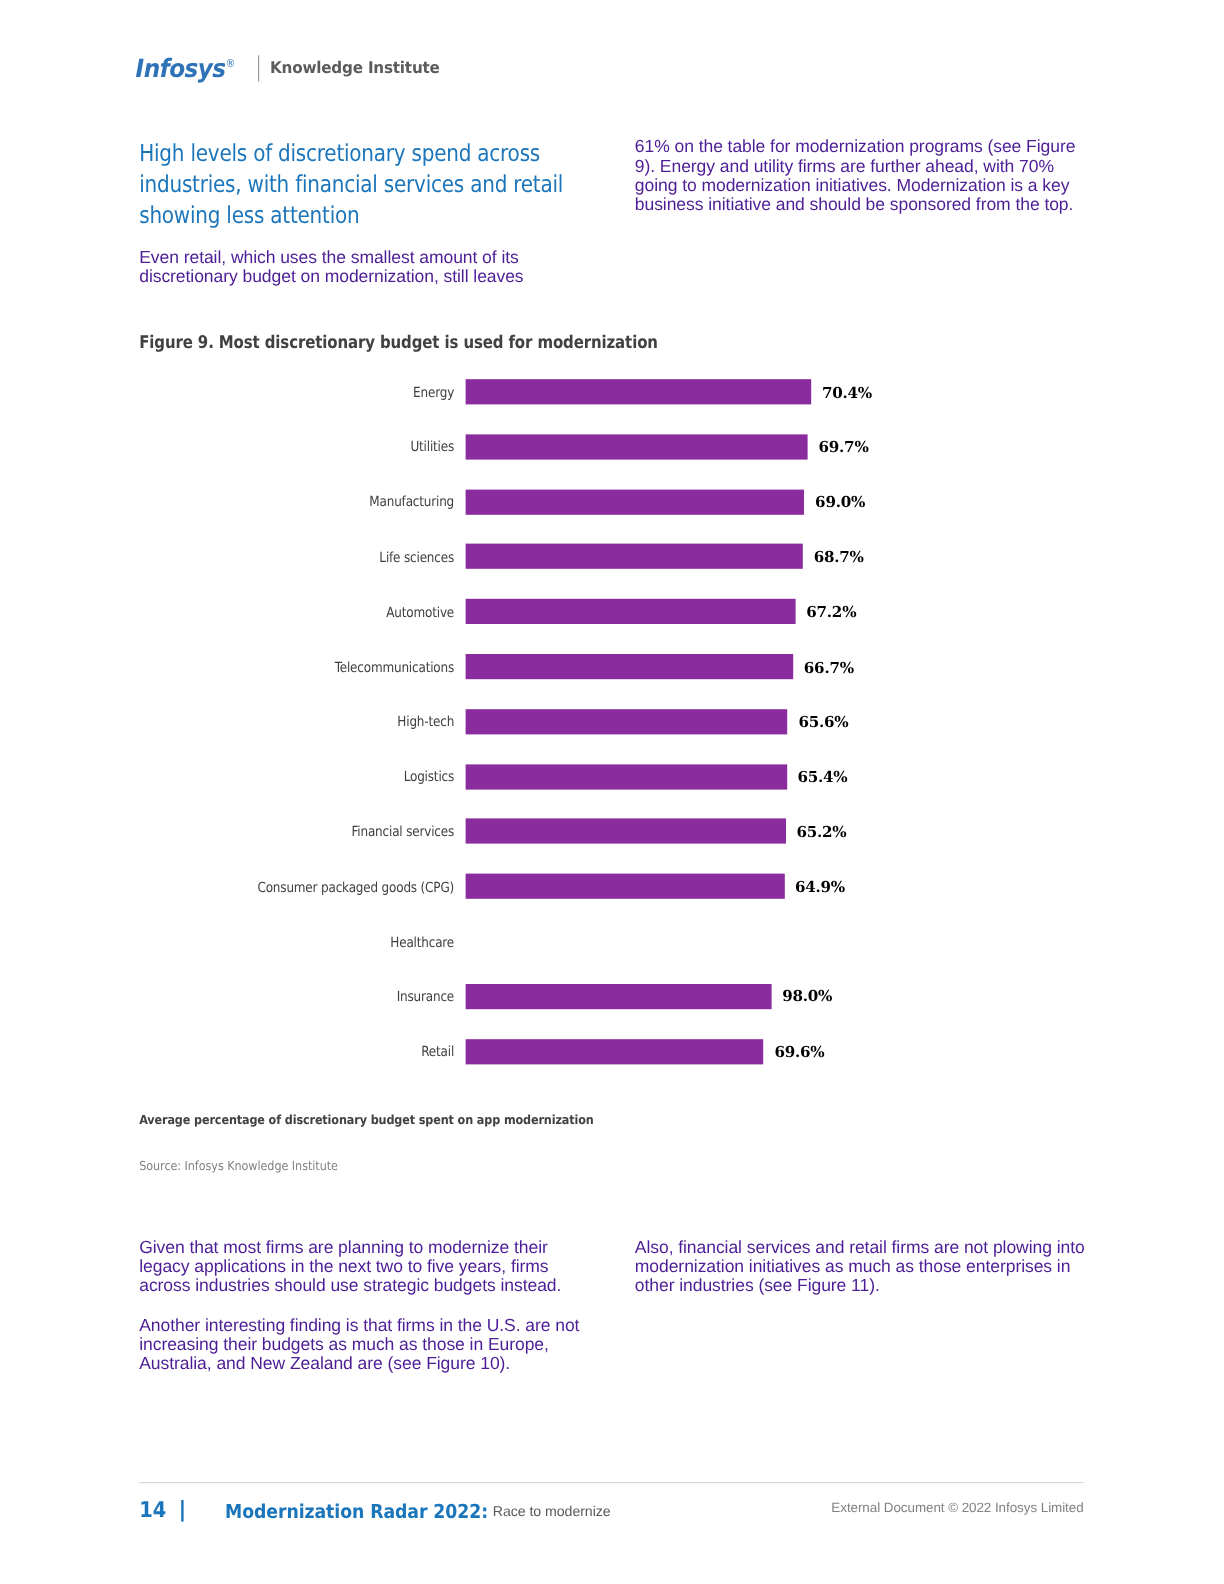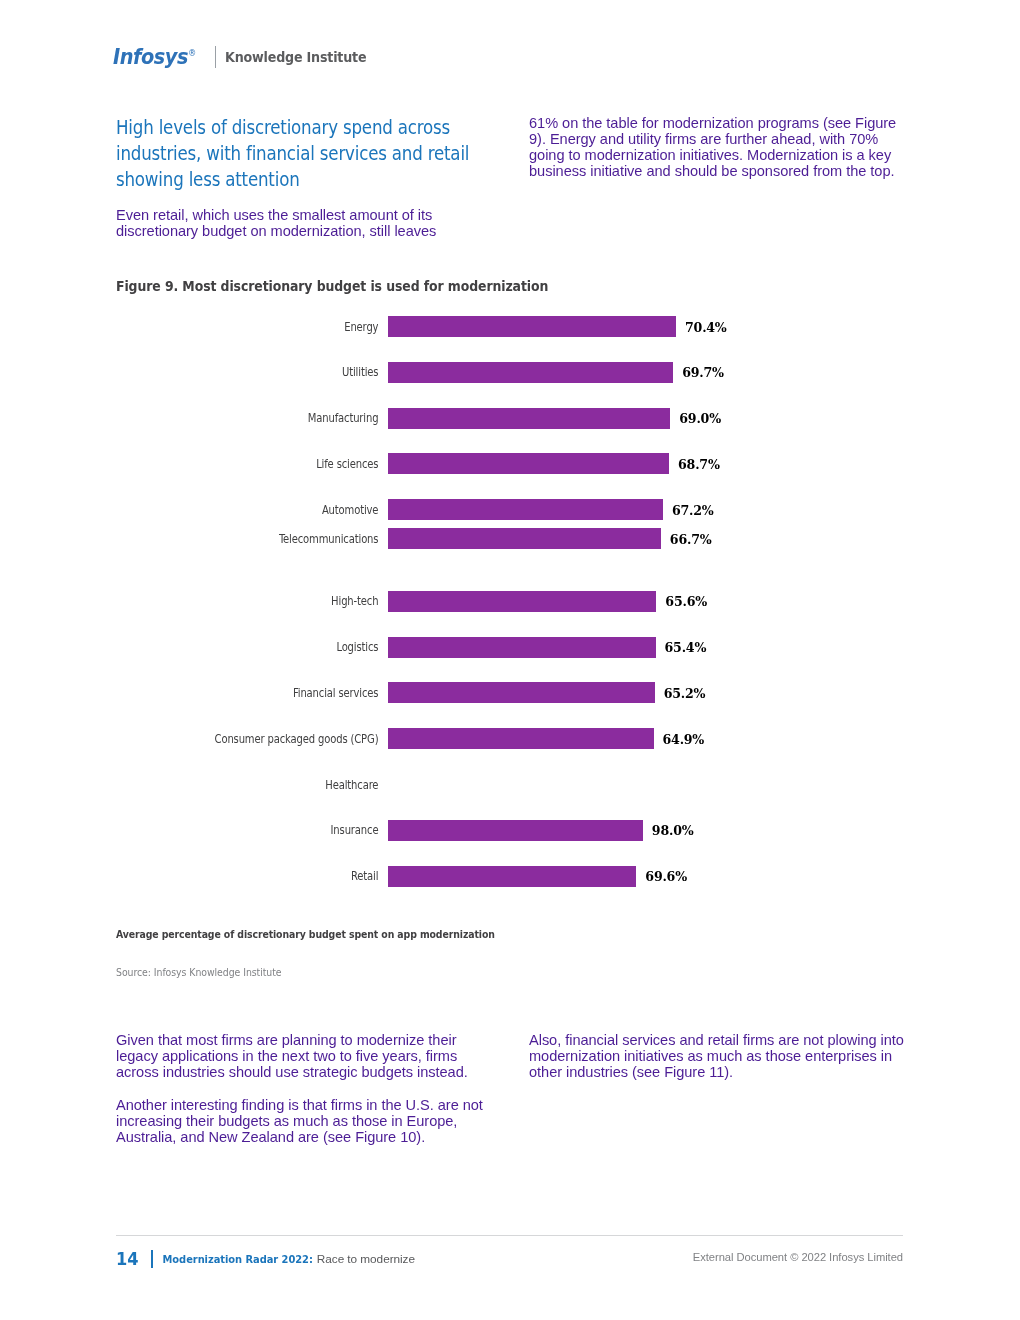--- a/index.html
+++ b/index.html
@@ -219,24 +219,25 @@
     line-height: 1;
   }
   .footer-bar {
     width: 2px;
     height: 18px;
     background: #1B75BB;
     margin: 0 10px 0 12px;
   }
   .footer-doc-title {
     font-family: "DejaVu Sans Condensed", "Liberation Sans Narrow", "Liberation Sans", sans-serif;
-    font-size: 11px;
+    font-size: 16px;
     font-weight: bold;
     color: #1B75BB;
     letter-spacing: -0.05px;
+    margin-left: 25px;
   }
   .footer-doc-sub {
     font-family: "Liberation Sans", sans-serif;
     font-size: 11.8px;
     color: #58595b;
     margin-left: 4px;
     letter-spacing: -0.05px;
   }
   .footer-right {
     position: absolute;
@@ -300,21 +301,21 @@
             <div class="bar-value" style="left: 290.045px;">68.7%</div>
           </div>
         </div>
         <div class="bar-row" style="top: 183.2px;">
           <div class="bar-label">Automotive</div>
           <div class="bar-track">
             <div class="bar-fill" style="width: 274.909px; background: rgb(139, 44, 158);"></div>
             <div class="bar-value" style="left: 283.909px;">67.2%</div>
           </div>
         </div>
-        <div class="bar-row" style="top: 212px;">
+        <div class="bar-row" style="top: 229px;">
           <div class="bar-label">Telecommunications</div>
           <div class="bar-track">
             <div class="bar-fill" style="width: 272.864px; background: rgb(139, 44, 158);"></div>
             <div class="bar-value" style="left: 281.864px;">66.7%</div>
           </div>
         </div>
         <div class="bar-row" style="top: 274.8px;">
           <div class="bar-label">High-tech</div>
           <div class="bar-track">
             <div class="bar-fill" style="width: 268.364px; background: rgb(139, 44, 158);"></div>

